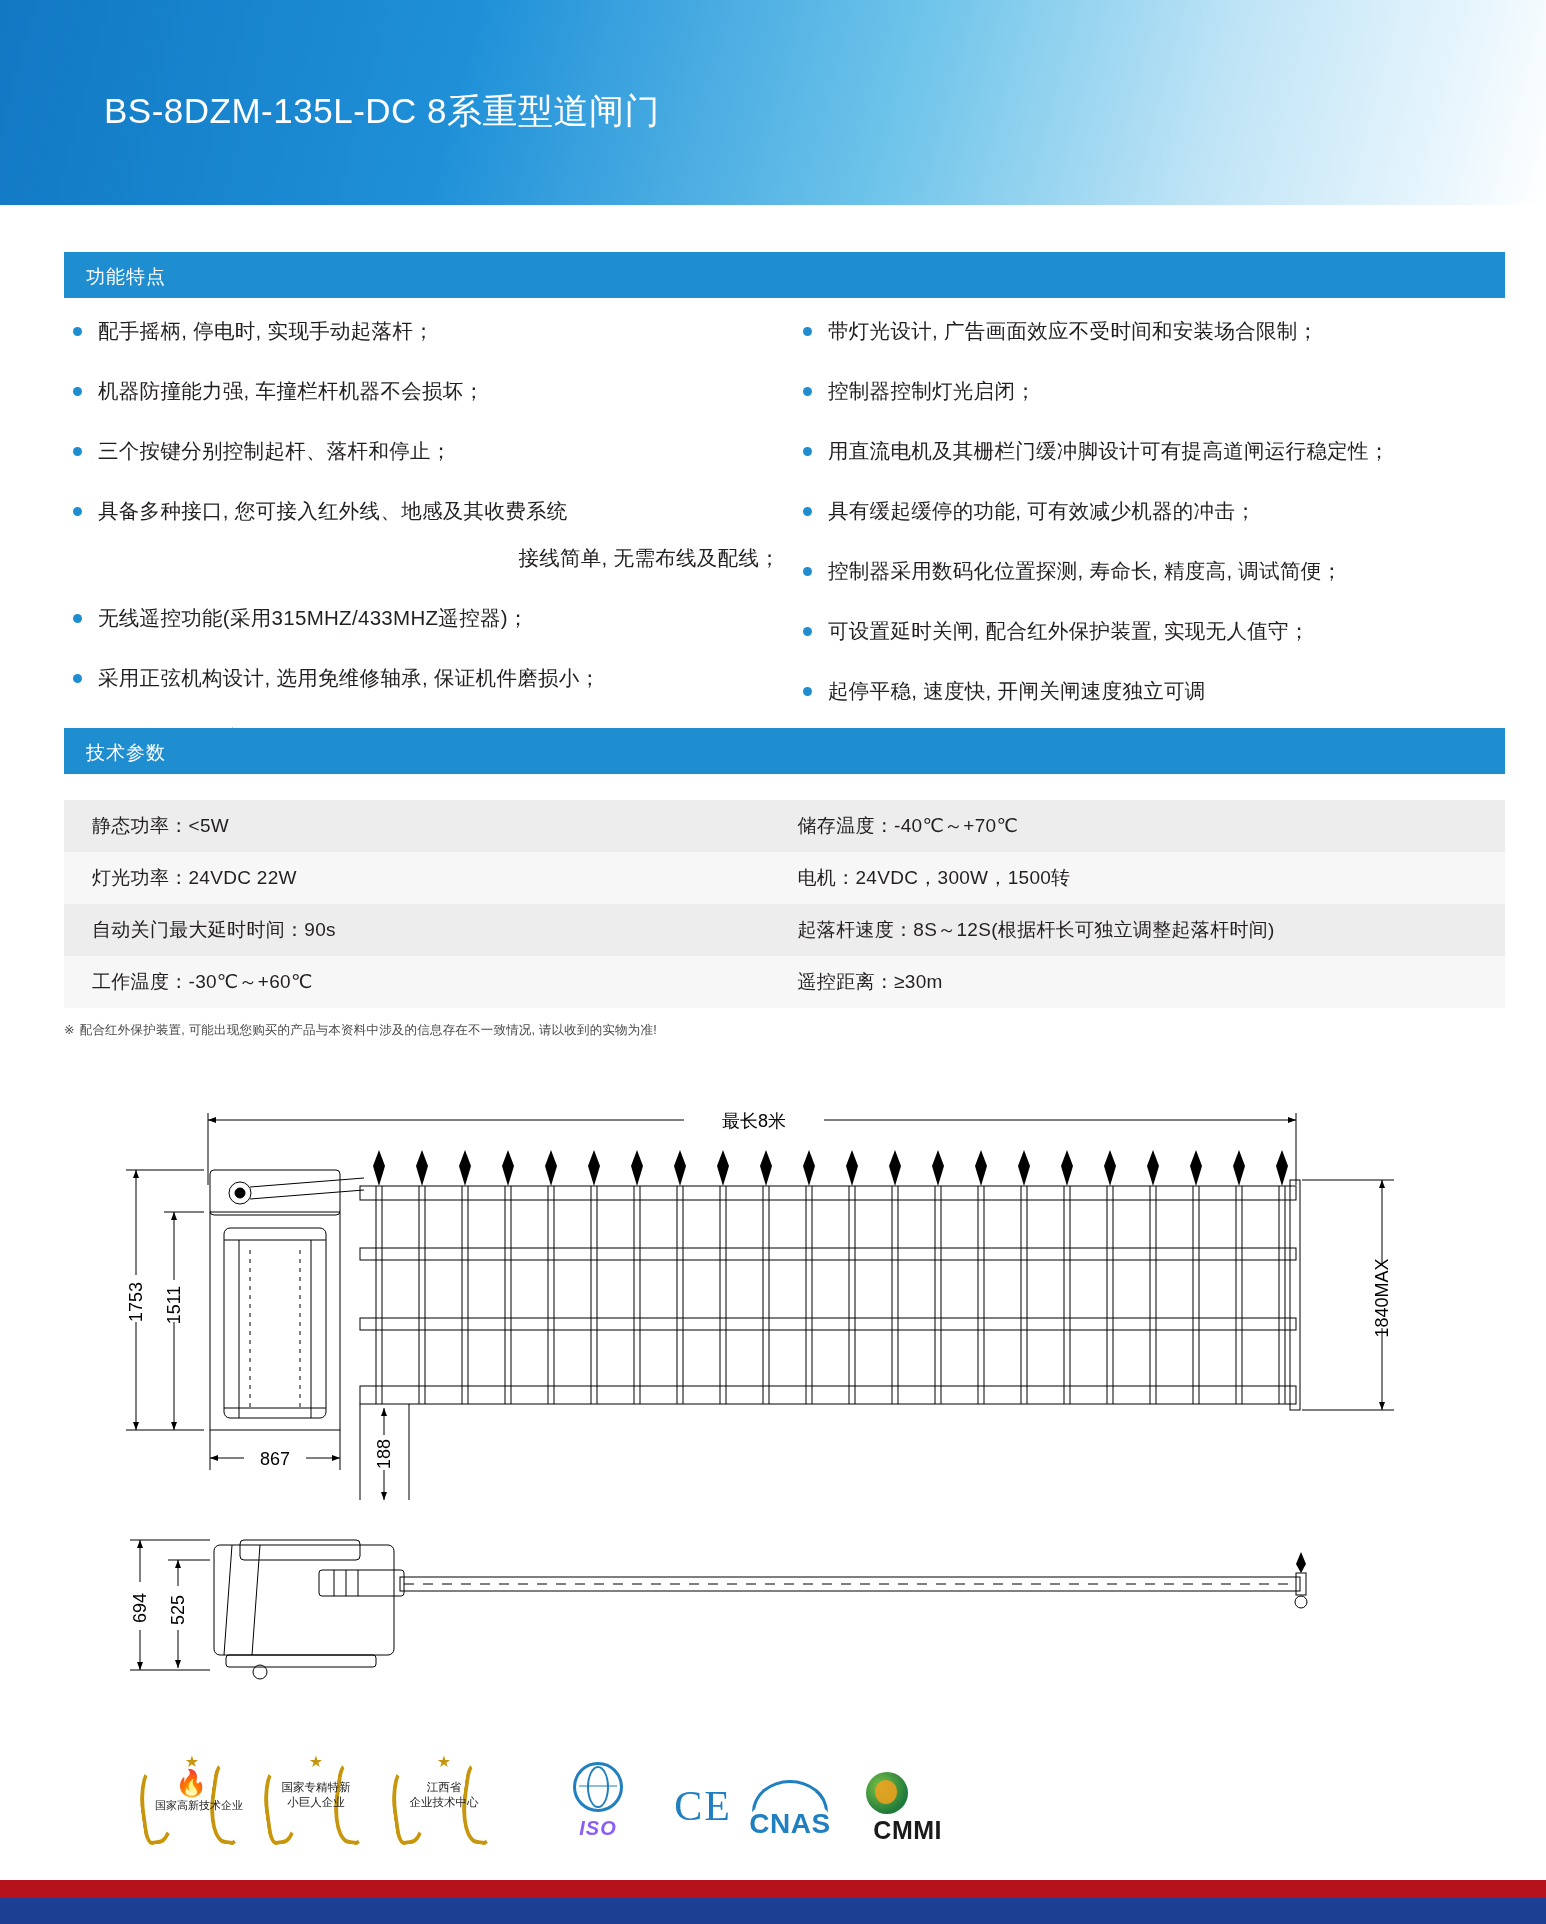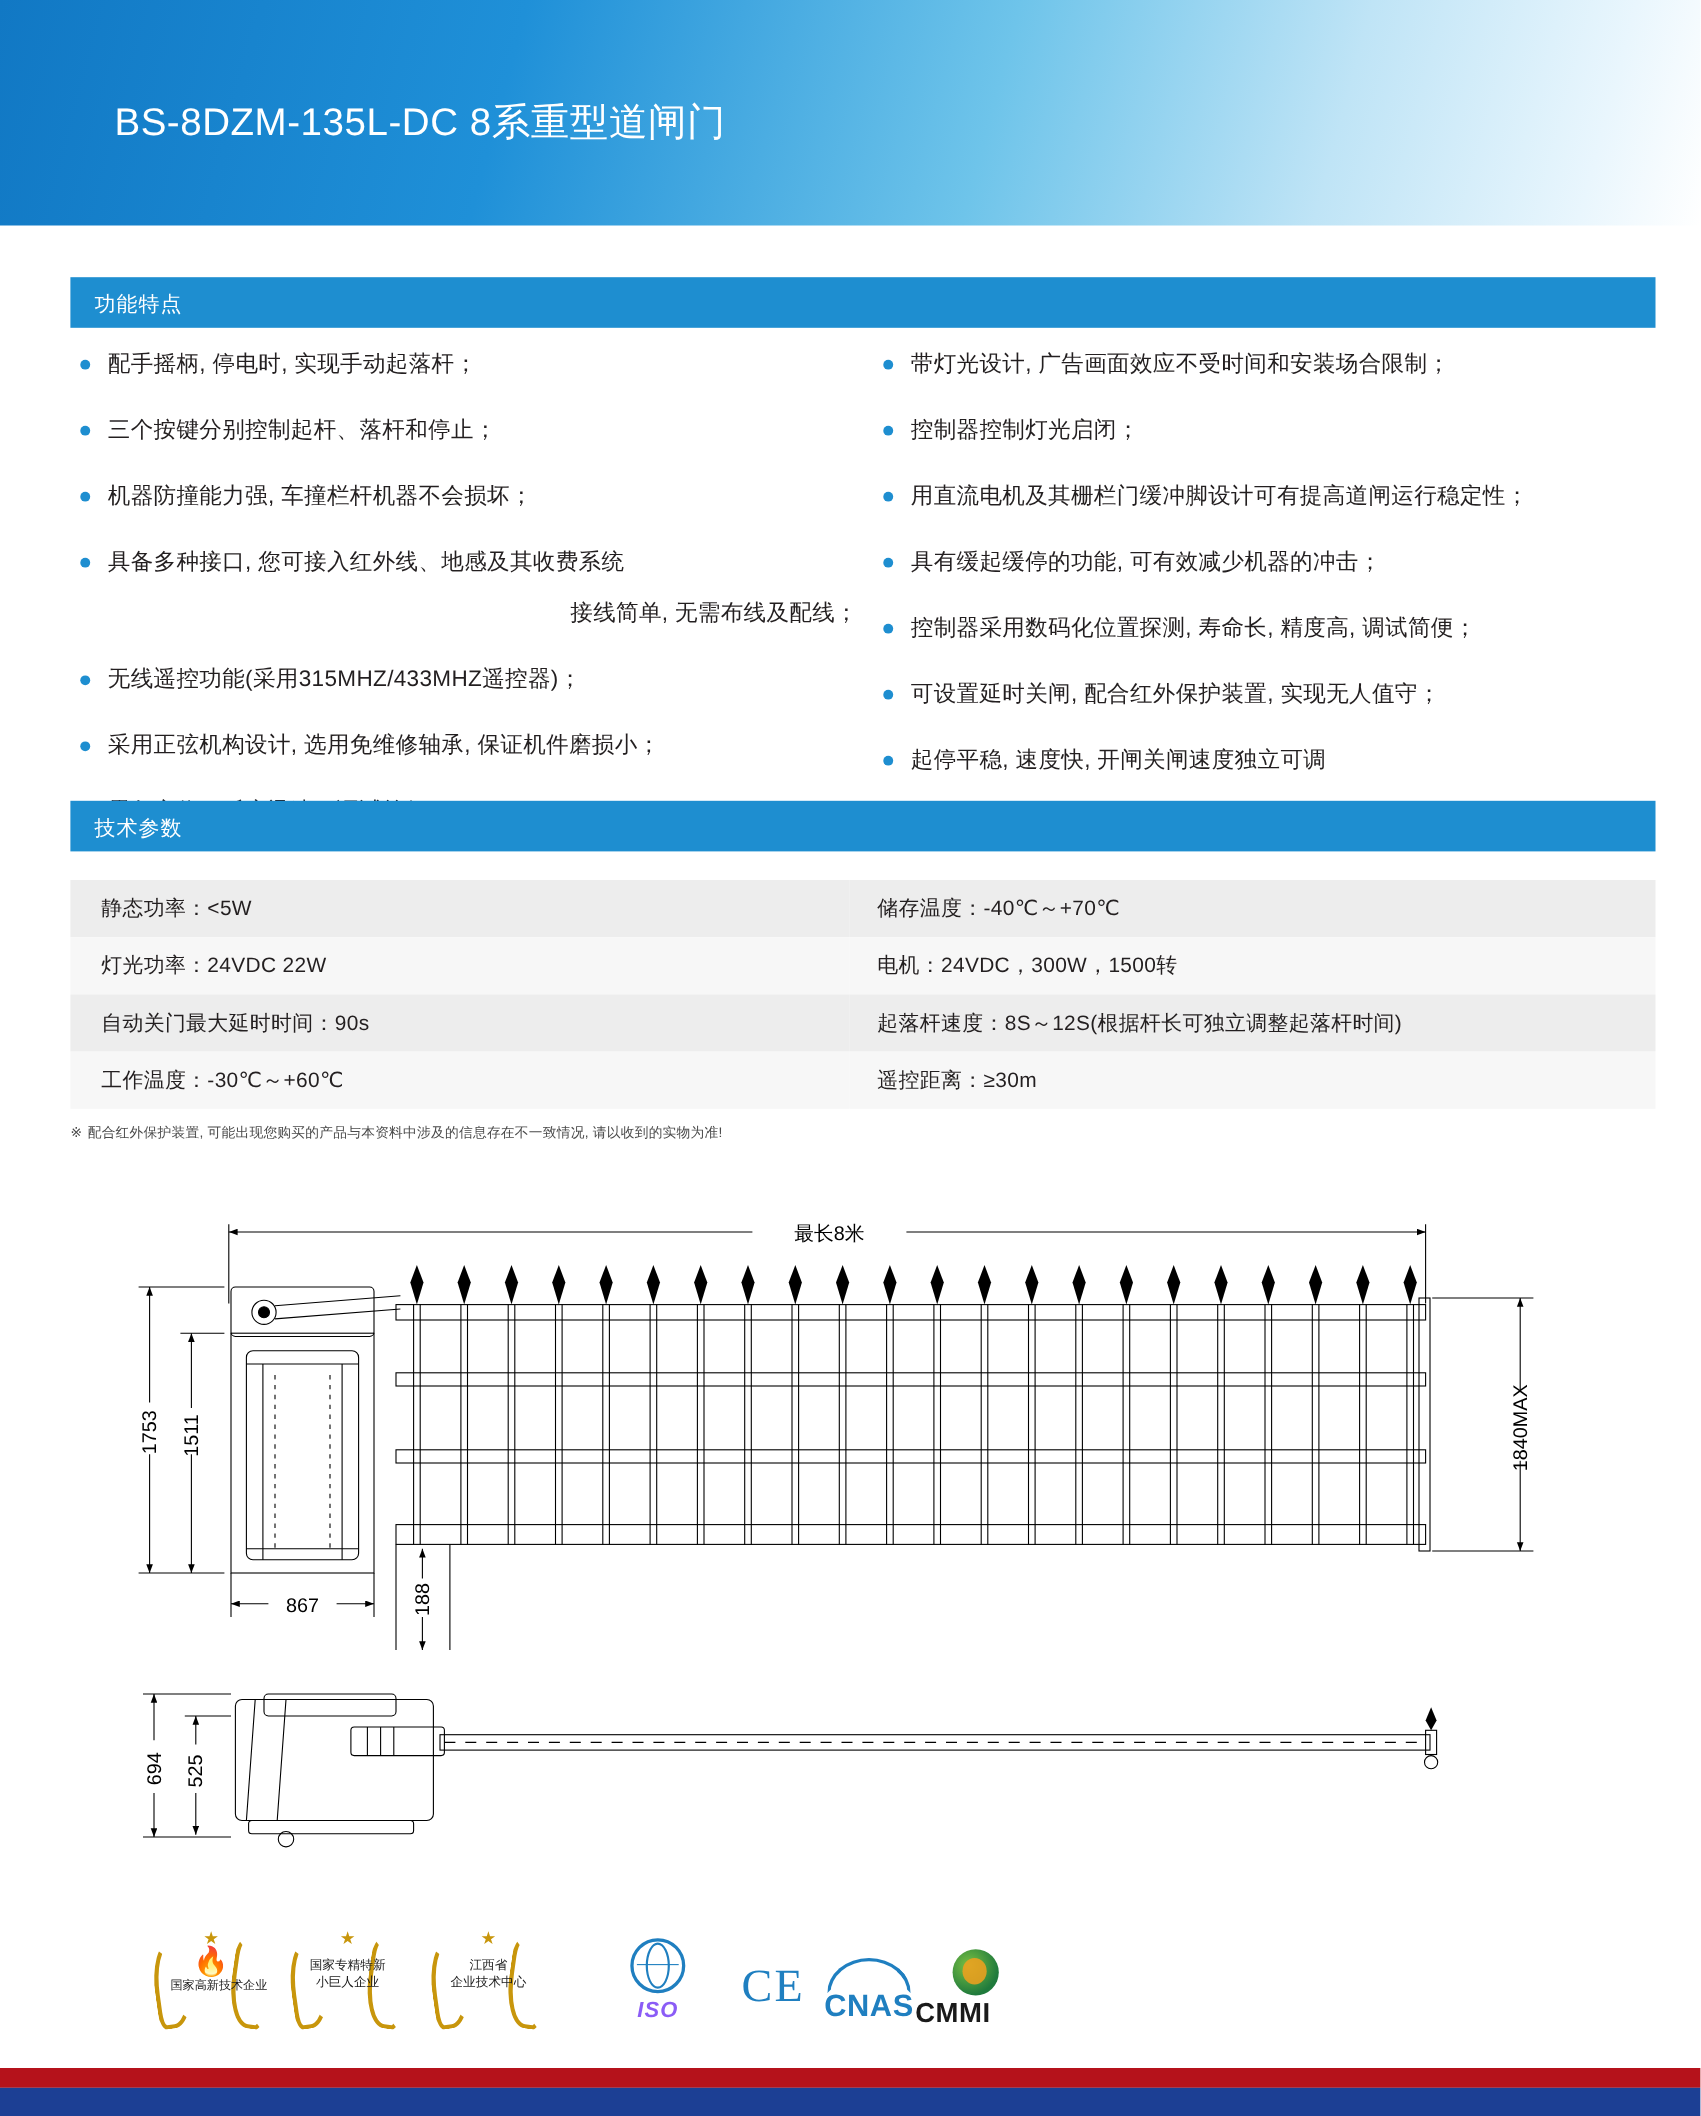--- a/index.html
+++ b/index.html
@@ -224,21 +224,21 @@
     border-bottom-color: transparent;
     border-radius: 50% 50% 0 0 / 100% 100% 0 0;
     margin: 0 auto -4px auto;
   }
   .cnas-text {
     font-size: 28px;
     font-weight: bold;
     color: #1f7fc0;
     letter-spacing: 0.5px;
   }
-  .cmmi-logo { position: absolute; text-align: left; }
+  .cmmi-logo { position: absolute; text-align: right; }
   .cmmi-mark {
     width: 42px; height: 42px;
     border-radius: 50%;
     background: radial-gradient(circle at 35% 35%, #7ac143, #1f7a3c 70%);
     margin: 0 auto 2px auto;
     position: relative;
   }
   .cmmi-mark::after {
     content: "";
     position: absolute;
@@ -285,25 +285,25 @@
   <span class="label">功能特点</span>
 </div>
 
 <div class="features left">
   <div class="feat-item">
     <span class="bullet"></span>
     <span>配手摇柄, 停电时, 实现手动起落杆；</span>
   </div>
   <div class="feat-item">
     <span class="bullet"></span>
+    <span>机器防撞能力强, 车撞栏杆机器不会损坏；</span>
+  </div>
+  <div class="feat-item">
+    <span class="bullet"></span>
     <span>三个按键分别控制起杆、落杆和停止；</span>
-  </div>
-  <div class="feat-item">
-    <span class="bullet"></span>
-    <span>机器防撞能力强, 车撞栏杆机器不会损坏；</span>
   </div>
   <div class="feat-item">
     <span class="bullet"></span>
     <span>具备多种接口, 您可接入红外线、地感及其收费系统</span>
     <span class="second-line">接线简单, 无需布线及配线；</span>
   </div>
   <div class="feat-item">
     <span class="bullet"></span>
     <span>无线遥控功能(采用315MHZ/433MHZ遥控器)；</span>
   </div>

